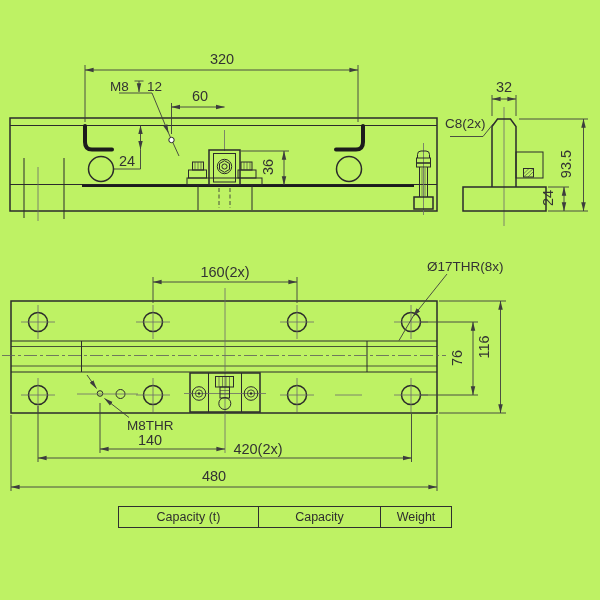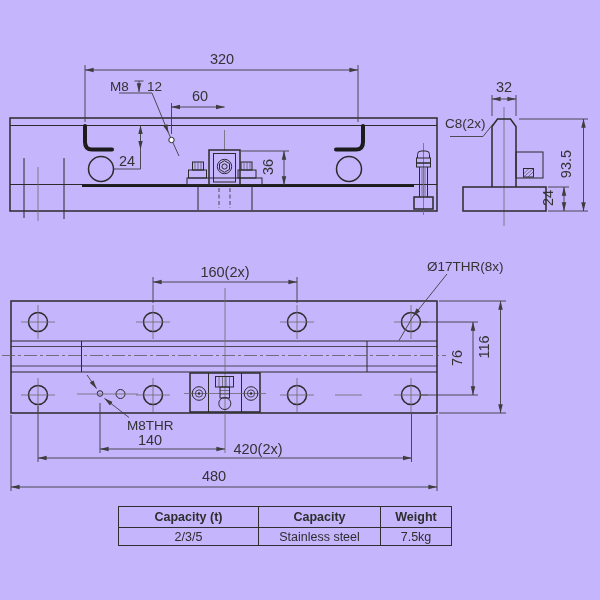--- a/index.html
+++ b/index.html
@@ -1,16 +1,16 @@
 <!DOCTYPE html>
 <html><head>
 <meta charset="utf-8">
 <style>
   html,body{margin:0;padding:0;background:#fff;}
-  .canvas{position:relative;width:600px;height:600px;background:#c4b5fd;overflow:hidden;
+  .canvas{position:relative;width:600px;height:600px;background:#bef264;overflow:hidden;
           font-family:"Liberation Sans",sans-serif;}
   svg{position:absolute;left:0;top:0;}
   
   .ol   {stroke:#2b2b2b;stroke-width:1.5;fill:none;}
   .ln   {stroke:#2b2b2b;stroke-width:1;fill:none;}
   .lt   {stroke:#2b2b2b;stroke-width:0.8;fill:none;}
   .hk   {stroke:#1c1c1c;stroke-width:4;fill:none;stroke-linecap:round;}
   .thick{stroke:#1c1c1c;stroke-width:2.6;fill:none;}
   .cl   {stroke:#6a6a6a;stroke-width:0.8;fill:none;}
   .cdash{stroke:#5a5a5a;stroke-width:0.8;fill:none;stroke-dasharray:13 3 3 3;}
@@ -20,21 +20,21 @@
   .wh   {fill:#fefefe;}
   
   .t  {font-size:14.5px;fill:#333;}
   .tn {font-size:13.5px;fill:#333;}
   .mid{text-anchor:middle;}
   
   .spec{position:absolute;left:118px;top:506px;width:330px;border-collapse:collapse;
         table-layout:fixed;}
   .spec td{border:1.2px solid #2f2f2f;text-align:center;vertical-align:middle;
            font-size:12.5px;color:#2e2e2e;padding:0;}
-  .spec tr.h td{height:20px;font-weight:bold;}
+  .spec tr.h td{height:20px;font-weight:normal;}
   .spec tr.v td{height:17px;}
 </style>
 </head>
 <body>
 
 <div class="canvas">
 <svg width="600" height="600" viewBox="0 0 600 600">
   <defs>
     <marker id="ah" viewBox="0 0 10 6" refX="9.6" refY="3" markerWidth="10" markerHeight="6.5" orient="auto-start-reverse">
       <path d="M0,0.5 L10,3 L0,5.5 Z" fill="#3d3d3d"></path>
@@ -275,20 +275,15 @@
   </g>
 </svg>
 
 <table class="spec">
   <tbody>
         <tr class="h">
     <td style="width:139px">Capacity (t)</td>
     <td style="width:121px">Capacity</td>
     <td style="width:70px">Weight</td>
   </tr>
-  <tr class="v">
-    <td>2/3/5</td>
-    <td>Stainless steel</td>
-    <td>7.5kg</td>
-  </tr>
 </tbody>
     </table>
 </div>
 
 </body></html>

